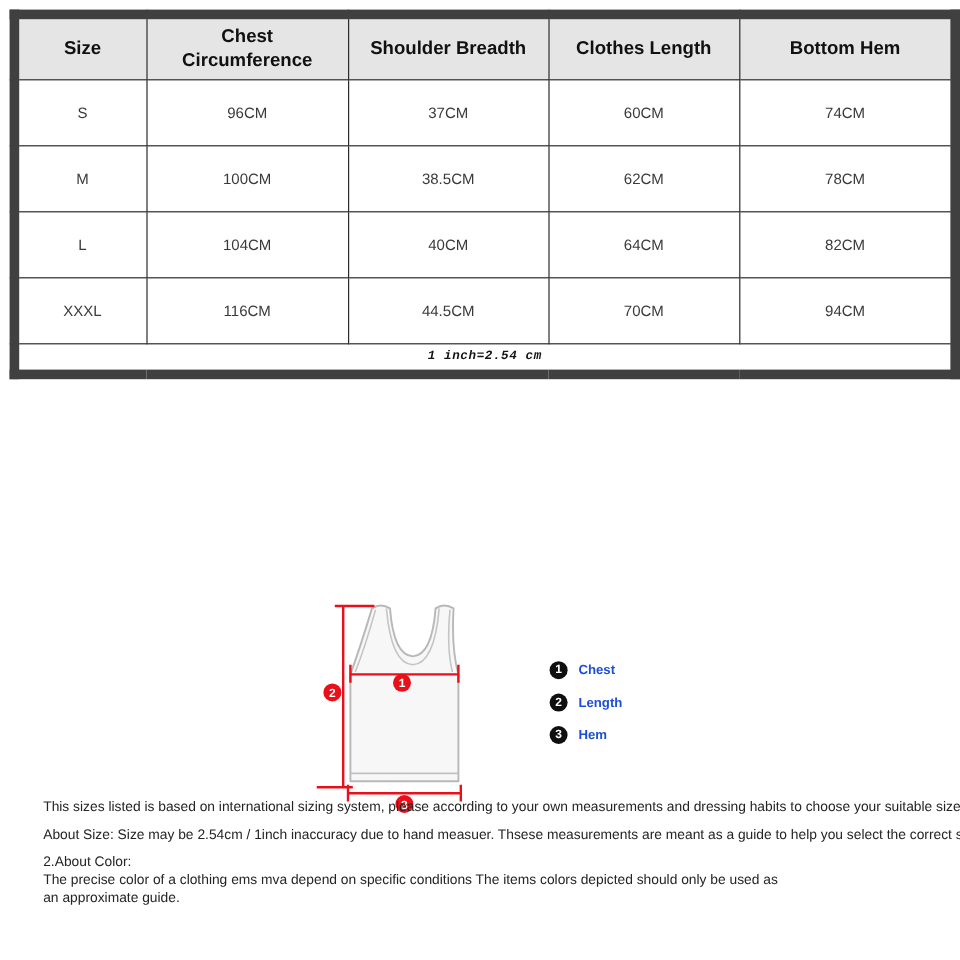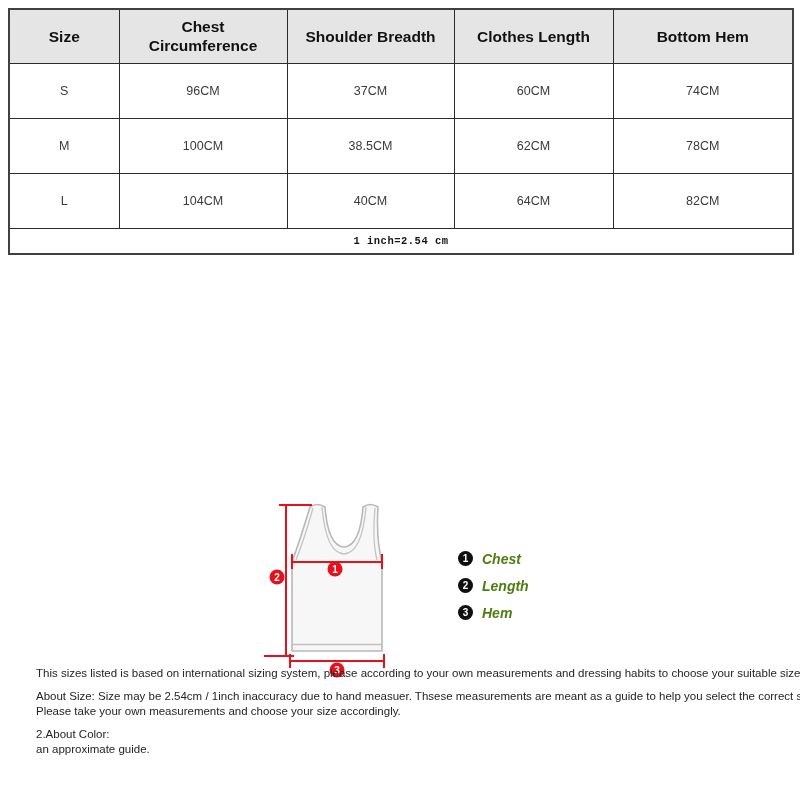--- a/index.html
+++ b/index.html
@@ -6,53 +6,53 @@
   html,body { width:800px; height:800px; }
   body {
     position:relative; background:#ffffff; overflow:hidden;
     font-family:"Liberation Sans", sans-serif;
   }
 
   
   table.size-table {
     position:absolute; left:8px; top:8px; width:784px;
     border-collapse:collapse; table-layout:fixed;
-    border:2px solid #404040;
+    border:8px solid #404040;
   }
   .size-table th, .size-table td {
     border:1px solid #2b2b2b; text-align:center; vertical-align:middle;
   }
   .size-table thead tr { height:54px; }
   .size-table thead th {
     background:#e5e5e5; font-size:15.5px; font-weight:bold; color:#111;
     line-height:1.25;
   }
   .size-table thead th .hdr { display:inline-block; }
   .size-table thead th .hdr-narrow { max-width:118px; }
   .size-table tr.r-data { height:55px; }
   .size-table tr.r-data td { font-size:12.5px; color:#3a3a3a; }
   .size-table tr.r-note { height:26px; }
   .size-table tr.r-note td {
     font-family:"Liberation Mono", monospace; font-weight:bold;
-    font-size:10.5px; color:#141414; letter-spacing:0.5px;
+    font-size:10.5px; color:#141414; letter-spacing:0.5px;font-style:italic;
   }
 
   
   .diagram { position:absolute; left:250px; top:496px; width:200px; height:186px; }
 
   
   .legend { position:absolute; left:458px; top:545px; }
   .legend-item { display:flex; align-items:center; height:27px; }
   .legend-num {
     width:15px; height:15px; border-radius:50%; background:#0f0f0f;
     color:#fff; font-size:10px; font-weight:bold;
     display:flex; align-items:center; justify-content:center;
     margin-right:9px; flex:0 0 auto;
   }
-  .legend-label { font-size:14px; font-weight:bold; color:#4d7c0f;font-style:italic; }
+  .legend-label { font-size:11px; font-weight:bold; color:#1d4ed8; }
 
   
   .sections {
     position:absolute; left:36px; top:666px; width:760px;
     font-size:11.5px; line-height:15px; color:#242424;
   }
   .section { margin-bottom:8px; }
   .section .line { white-space:nowrap; }
 </style>
 </head>
@@ -89,20 +89,27 @@
       <td>38.5CM</td>
       <td>62CM</td>
       <td>78CM</td>
     </tr>
     <tr class="r-data">
       <td>L</td>
       <td>104CM</td>
       <td>40CM</td>
       <td>64CM</td>
       <td>82CM</td>
+    </tr>
+    <tr class="r-data">
+      <td>XXXL</td>
+      <td>116CM</td>
+      <td>44.5CM</td>
+      <td>70CM</td>
+      <td>94CM</td>
     </tr>
     <tr class="r-note">
       <td colspan="5">1 inch=2.54 cm</td>
     </tr>
   </tbody>
 </table>
 
 <svg class="diagram" viewBox="0 0 200 186" xmlns="http://www.w3.org/2000/svg">
 
   <path d="M60,11 Q67,6 75,11 Q78,50 94,51 Q110,50 113,11 Q120,6 128,11
@@ -161,19 +168,19 @@
     <span class="legend-label">Hem</span>
   </div>
 </div>
 
 <div class="sections">
   <div class="section">
     <div class="line">This sizes listed is based on international sizing system, please according to your own measurements and dressing habits to choose your suitable size.</div>
   </div>
   <div class="section">
     <div class="line">About Size: Size may be 2.54cm / 1inch inaccuracy due to hand measuer. Thsese measurements are meant as a guide to help you select the correct size.</div>
-    <div class="line">Please take your own measurements and choose your size accordingly.</div>
   </div>
   <div class="section">
     <div class="line">2.About Color:</div>
+    <div class="line">The precise color of a clothing ems mva depend on specific conditions The items colors depicted should only be used as</div>
     <div class="line">an approximate guide.</div>
   </div>
 </div>
 
 </body></html>

